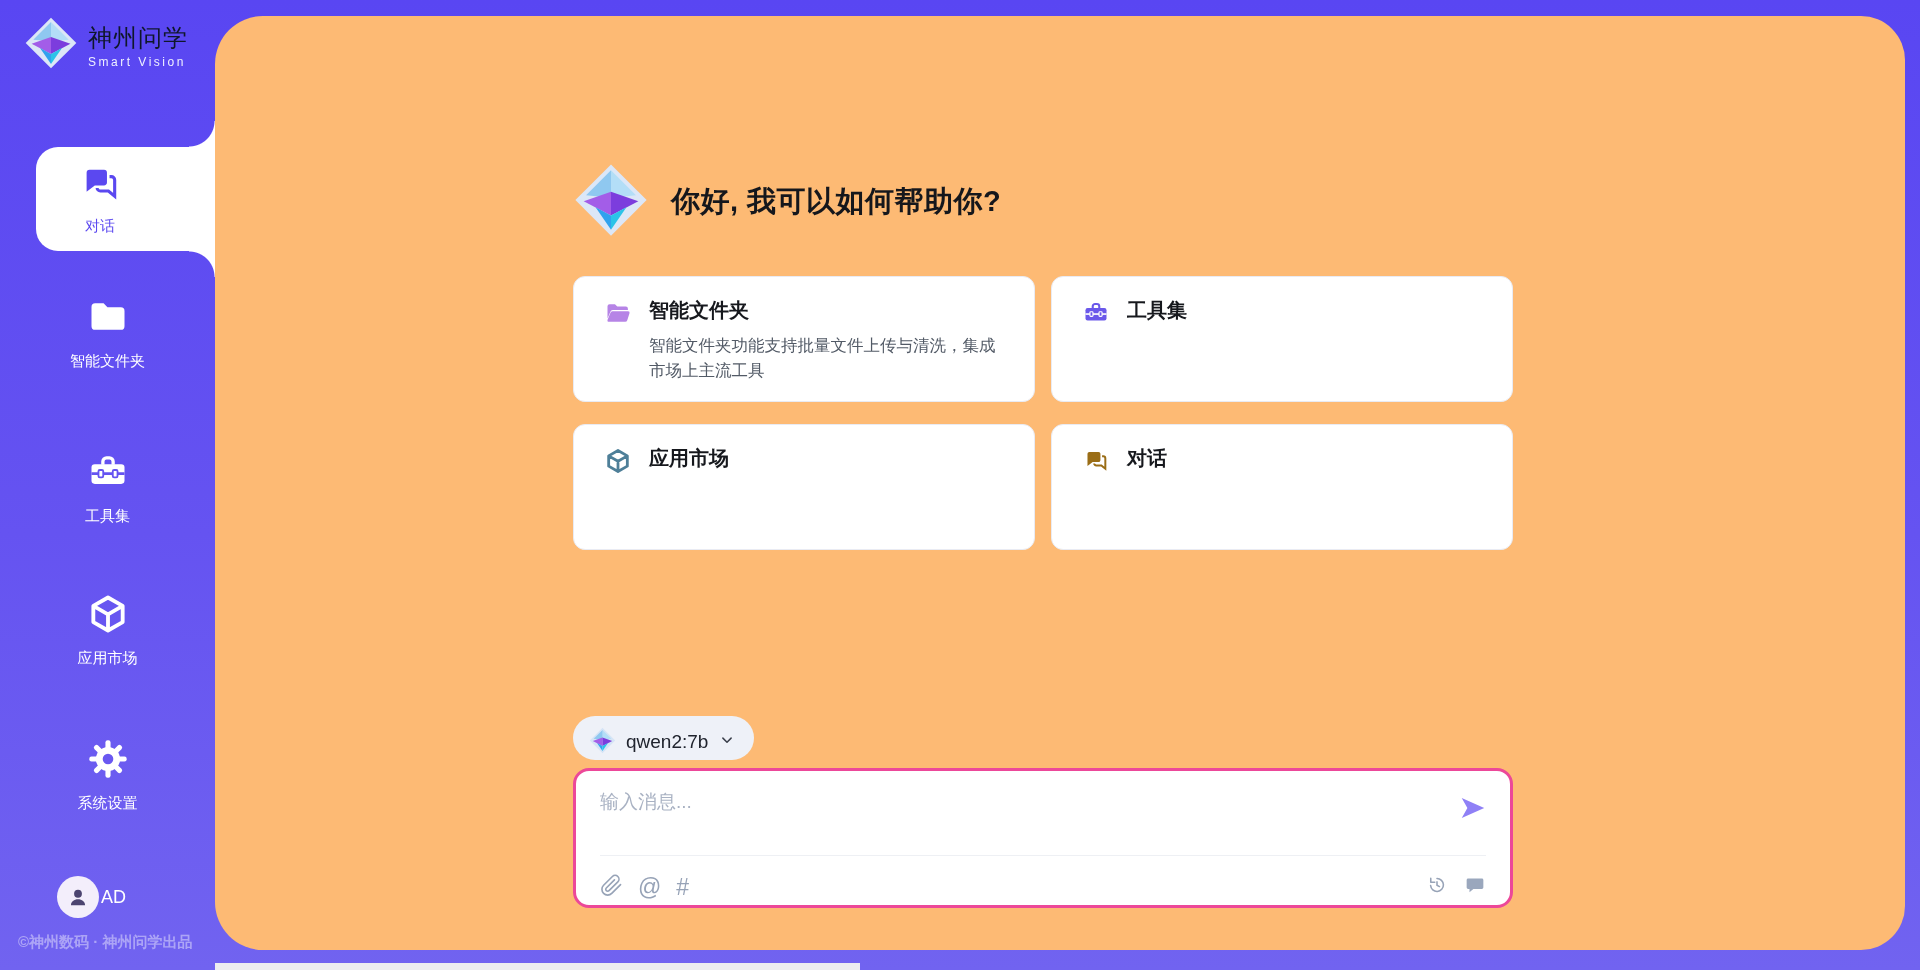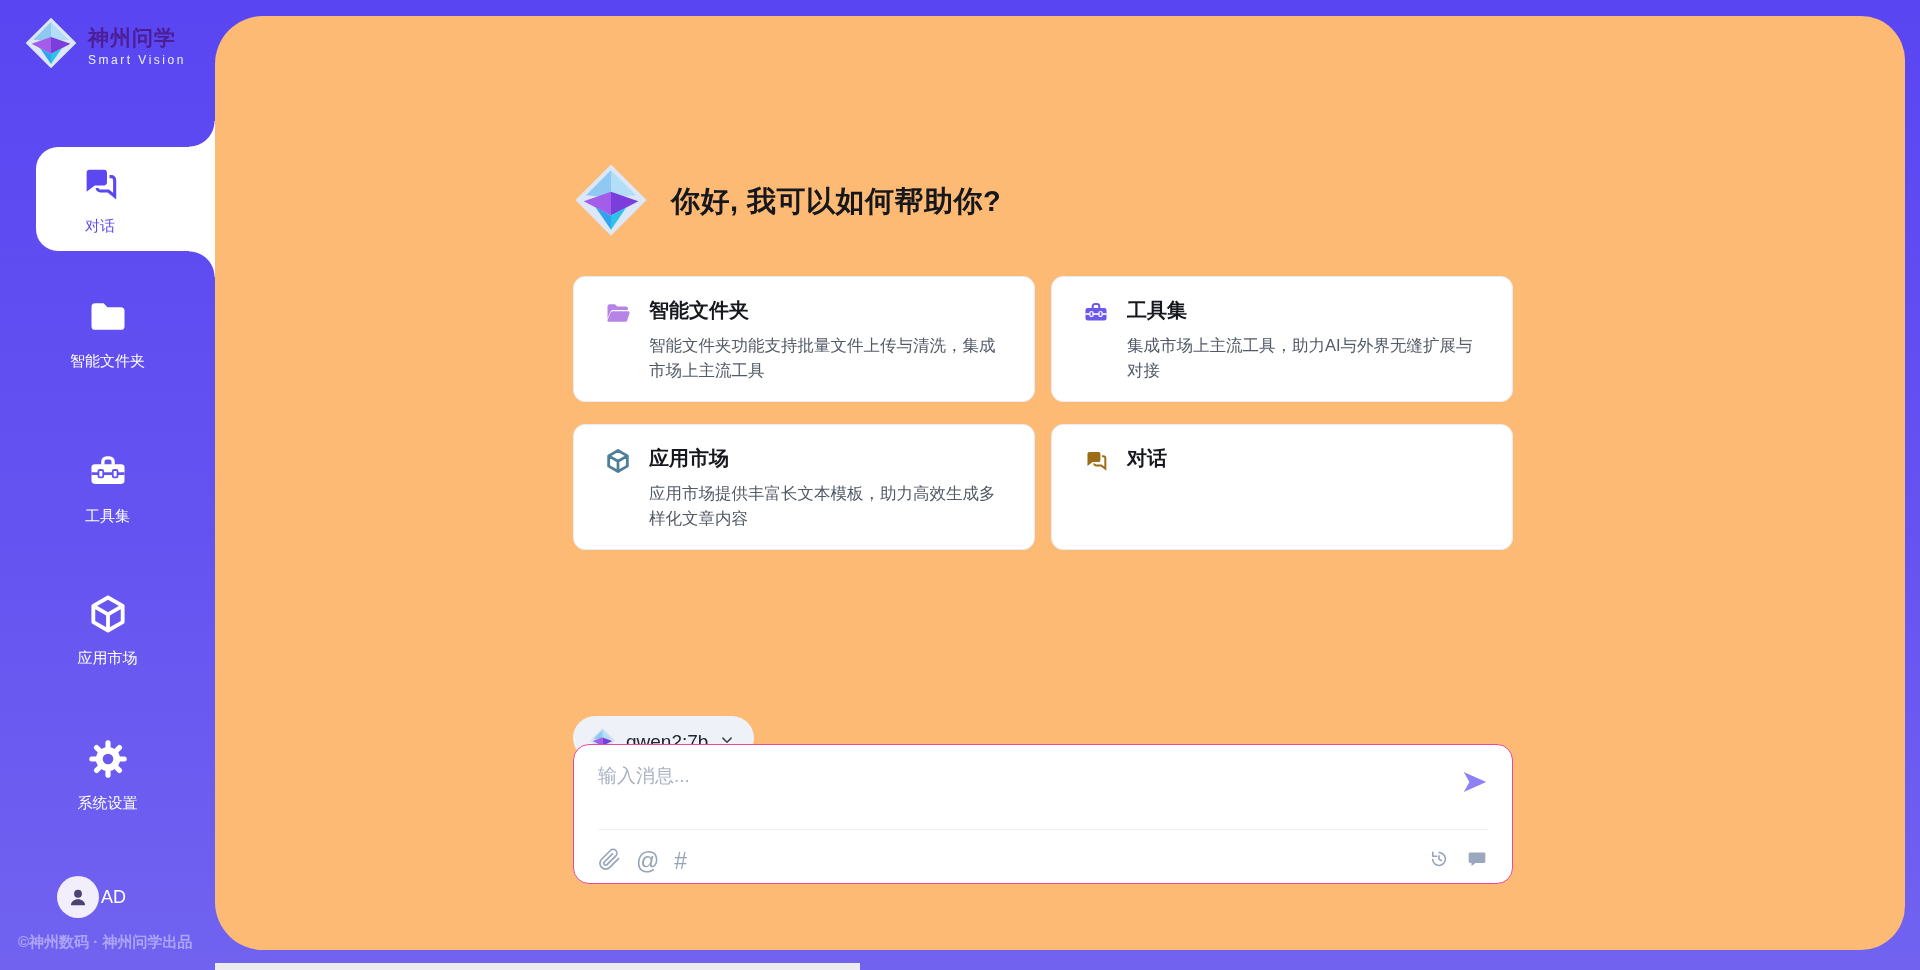--- a/index.html
+++ b/index.html
@@ -3,21 +3,21 @@
 <meta charset="utf-8">
 <style>
   * { margin:0; padding:0; box-sizing:border-box; }
   html,body { width:1920px; height:970px; overflow:hidden;
     font-family:"Liberation Sans","DejaVu Sans",sans-serif; }
   body { background:linear-gradient(180deg,#5946f2 0%,#6553f1 55%,#7163f0 100%); position:relative; }
 
   
   .sidebar { position:absolute; left:0; top:0; width:215px; height:100%; z-index:2; }
   .logo-row { position:absolute; left:24px; top:16px; display:flex; align-items:center; gap:10px; }
-  .logo-name { color:#4c1d95; font-size:21px; font-weight:700; letter-spacing:1px; }
+  .logo-name { color:#0f172a; font-size:24px; font-weight:400; letter-spacing:1px; }
   .logo-sub  { color:#eef0ff; font-size:12px; letter-spacing:2.5px; margin-top:1px; }
 
   .nav-item { position:absolute; left:0; width:215px; display:flex; flex-direction:column;
     align-items:center; gap:9px; cursor:pointer; }
   .nav-item .label { color:#fff; font-size:15px; }
 
   .nav-active { position:absolute; left:36px; top:147px; width:179px; height:104px;
     background:#fff; border-radius:22px 0 0 22px; cursor:pointer; }
   .nav-active::before { content:""; position:absolute; right:0; top:-26px; width:26px; height:26px;
     background:radial-gradient(circle 26px at 0 0, rgba(0,0,0,0) 25px, #fff 26px); }
@@ -47,22 +47,22 @@
     padding:20px 28px 0 30px; display:flex; gap:17px; cursor:pointer; }
   .card-icon { flex:0 0 28px; padding-top:2px; }
   .card-title { font-size:20px; font-weight:700; color:#16181d; margin-bottom:9px; }
   .card-desc { font-size:16.5px; color:#525a66; line-height:25px; }
 
   .model-pill { position:absolute; left:0; top:700px; height:44px; border-radius:22px;
     background:#eef1f8; display:inline-flex; align-items:center; gap:10px; padding:8px 18px 0 16px;
     cursor:pointer; }
   .model-pill .value { font-size:19px; color:#20242e; }
 
-  .composer { position:absolute; left:0; top:728px; width:940px; height:140px;
-    background:#fff; border:1px solid #ec4899; border-radius:16px; padding:0 24px; }
+  .composer { position:absolute; left:0; top:752px; width:940px; height:140px;
+    background:#fff; border:3px solid #ec4899; border-radius:16px; padding:0 24px; }
   .composer textarea { width:840px; height:56px; margin-top:18px; border:none; outline:none;
     resize:none; font-size:19px; color:#30343e; font-family:"Liberation Sans","DejaVu Sans",sans-serif; }
   .composer textarea::placeholder { color:#a9b2c3; }
   .send-btn { position:absolute; right:22px; top:22px; cursor:pointer; }
   .composer .divider { position:absolute; left:24px; right:24px; top:84px; border-top:1px solid #eef0f4; }
   .tool-row { position:absolute; left:24px; right:24px; top:96px; height:40px;
     display:flex; align-items:center; }
   .tool-left { display:flex; align-items:center; gap:15px; }
   .tool-right { margin-left:auto; display:flex; align-items:center; gap:16px; }
   .glyph-icon { font-size:23px; color:#97a3b7; cursor:pointer; line-height:1; }
@@ -208,33 +208,31 @@
           <svg viewBox="0 0 24 24" width="28" height="28">
             <path d="M9.2 8V6.3a2 2 0 0 1 2-2h1.6a2 2 0 0 1 2 2V8" fill="none" stroke="#6a58ea" stroke-width="1.8"></path>
             <rect x="3" y="7.8" width="18" height="10.7" rx="1.8" fill="#6a58ea"></rect>
             <line x1="3" y1="12.9" x2="21" y2="12.9" stroke="#fff" stroke-width="1.4"></line>
             <rect x="6.8" y="10.9" width="2.6" height="4" rx="0.7" fill="#6a58ea" stroke="#fff" stroke-width="1"></rect>
             <rect x="14.6" y="10.9" width="2.6" height="4" rx="0.7" fill="#6a58ea" stroke="#fff" stroke-width="1"></rect>
           </svg>
         </span>
         <div>
           <div class="card-title">工具集</div>
-          <div class="card-desc">集成市场上主流工具，助力AI与外界无缝扩展与对接</div>
         </div>
       </div>
 
       <div class="card">
         <span class="card-icon">
           <svg viewBox="0 0 24 24" width="28" height="28">
             <path d="M12 3 20 7.6v8.8L12 21 4 16.4V7.6z M4 7.6 12 12.2 20 7.6 M12 12.2V21" fill="none" stroke="#4e7f98" stroke-width="2.4" stroke-linejoin="round"></path>
           </svg>
         </span>
         <div>
           <div class="card-title">应用市场</div>
-          <div class="card-desc">应用市场提供丰富长文本模板，助力高效生成多样化文章内容</div>
         </div>
       </div>
 
       <div class="card">
         <span class="card-icon">
           <svg viewBox="0 0 24 24" width="28" height="28">
             <path d="M15 8h3.2a1.8 1.8 0 0 1 1.8 1.8v8.8l-3.4-2.8h-4.4a1.8 1.8 0 0 1-1.8-1.8v-1" fill="none" stroke="#9a6d16" stroke-width="1.7"></path>
             <path d="M6.3 3.5h7.9a2.3 2.3 0 0 1 2.3 2.3v5.4a2.3 2.3 0 0 1-2.3 2.3H9.4L4 17.6V5.8a2.3 2.3 0 0 1 2.3-2.3z" fill="#9a6d16" stroke="#fff" stroke-width="1.4"></path>
           </svg>
         </span>

